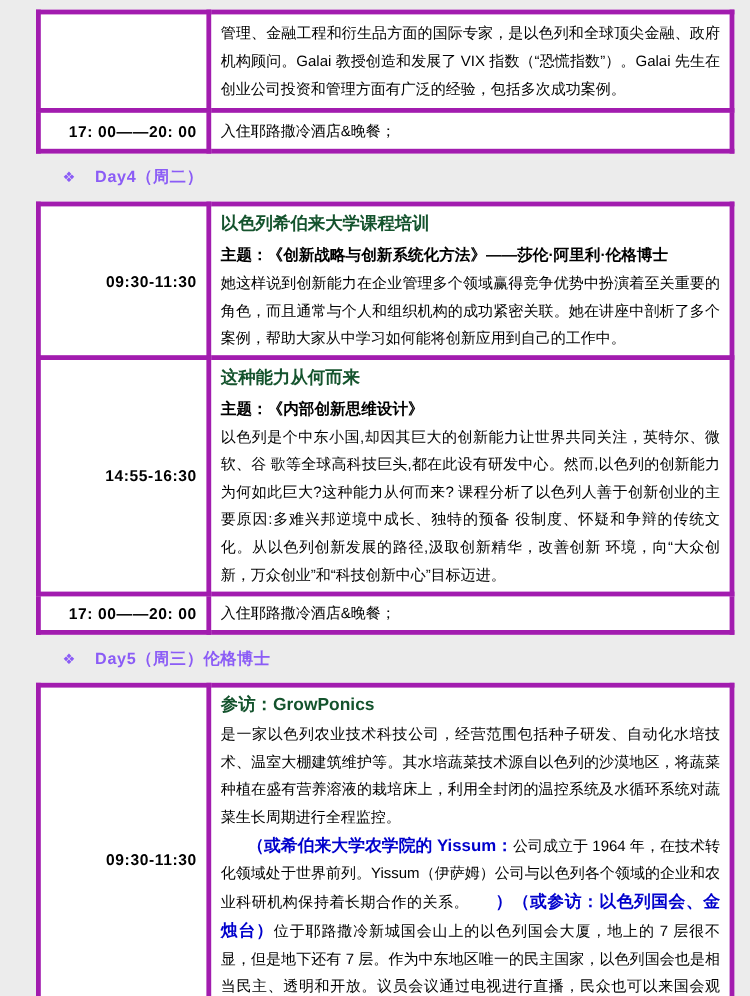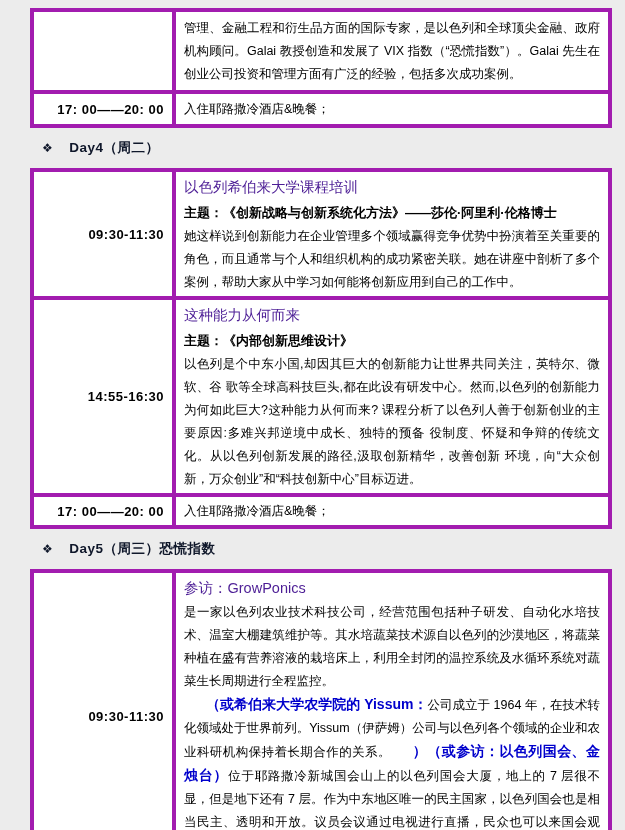--- a/index.html
+++ b/index.html
@@ -24,29 +24,29 @@
   td.time-col{
     width:122px;
     text-align:right;
     font-weight:bold;
     font-size:13px;
     white-space:nowrap;
     letter-spacing:0.5px;
   }
   .content p{margin:0;}
   .body-text{font-size:12.5px;line-height:23px;text-align:justify;}
-  .blue-title{color:#4c1d95;font-weight:normal;font-size:14.5px;line-height:26px;}
+  .blue-title{color:#14532d;font-weight:bold;font-size:14.5px;line-height:26px;}
   .subject{font-weight:bold;font-size:13px;line-height:25px;}
   .blue-bold{color:#0000cc;font-weight:bold;font-size:14px;margin-left:22px;}
   td.merged-cell{
     font-weight:bold;font-size:13px;padding:5px 8px 5px 24px;
   }
   .day-heading{
-    color:#0f172a;font-weight:bold;font-size:13.5px;
-    margin:11px 0 11px 12px;letter-spacing:0.5px;
+    color:#8b5cf6;font-weight:bold;font-size:13.5px;
+    margin:11px 0 11px 22px;letter-spacing:0.5px;
   }
   .day-heading .bullet{margin-right:16px;font-size:12px;}
   .h-row1 td{height:74px;}
   .h-row2 td{height:26px;}
   .h-sess1 td{height:108px;}
   .h-merged td{height:18px;}
   .h-sess2 td{height:151px;}
   .h-even td{height:24px;}
   .h-visit1 td{height:213px;}
 </style>
@@ -97,21 +97,21 @@
     <tr class="h-even">
       <td class="time-col">17: 00——20: 00</td>
       <td class="content">
         <p class="body-text">入住耶路撒冷酒店&amp;晚餐；</p>
       </td>
     </tr>
   </tbody>
     </table>
 
   <div class="day-heading">
-    <span class="bullet">❖</span><span>Day5（周三）恐慌指数</span>
+    <span class="bullet">❖</span><span>Day5（周三）伦格博士</span>
   </div>
 
   <table class="sched">
     <tbody>
         <tr class="h-visit1">
       <td class="time-col">09:30-11:30</td>
       <td class="content">
         <p class="blue-title">参访：GrowPonics</p>
         <p class="body-text">是一家以色列农业技术科技公司，经营范围包括种子研发、自动化水培技术、温室大棚建筑维护等。其水培蔬菜技术源自以色列的沙漠地区，将蔬菜种植在盛有营养溶液的栽培床上，利用全封闭的温控系统及水循环系统对蔬菜生长周期进行全程监控。</p>
         <p class="body-text">

